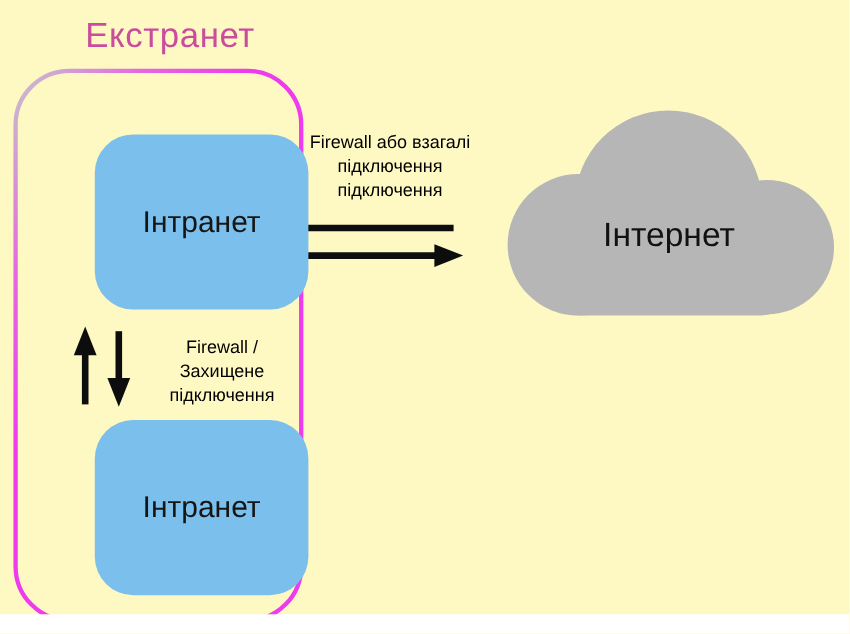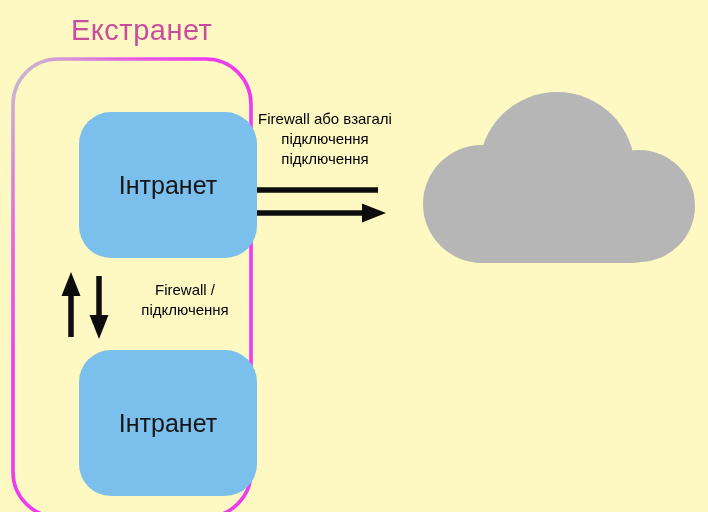--- a/index.html
+++ b/index.html
@@ -119,25 +119,27 @@
 
   <div class="title">Екстранет</div>
 
   <div class="intranet-box top">
     <span>Інтранет</span>
   </div>
   <div class="intranet-box bottom">
     <span>Інтранет</span>
   </div>
 
+  <div class="internet-label">Інтернет</div>
 
   <div class="note isolation">
     <div>Firewall або взагалі</div>
     <div>підключення</div>
     <div>підключення</div>
   </div>
 
   <div class="note protected">
     <div>Firewall /</div>
+    <div>Захищене</div>
     <div>підключення</div>
   </div>
 
 </div>
 
 </body></html>

